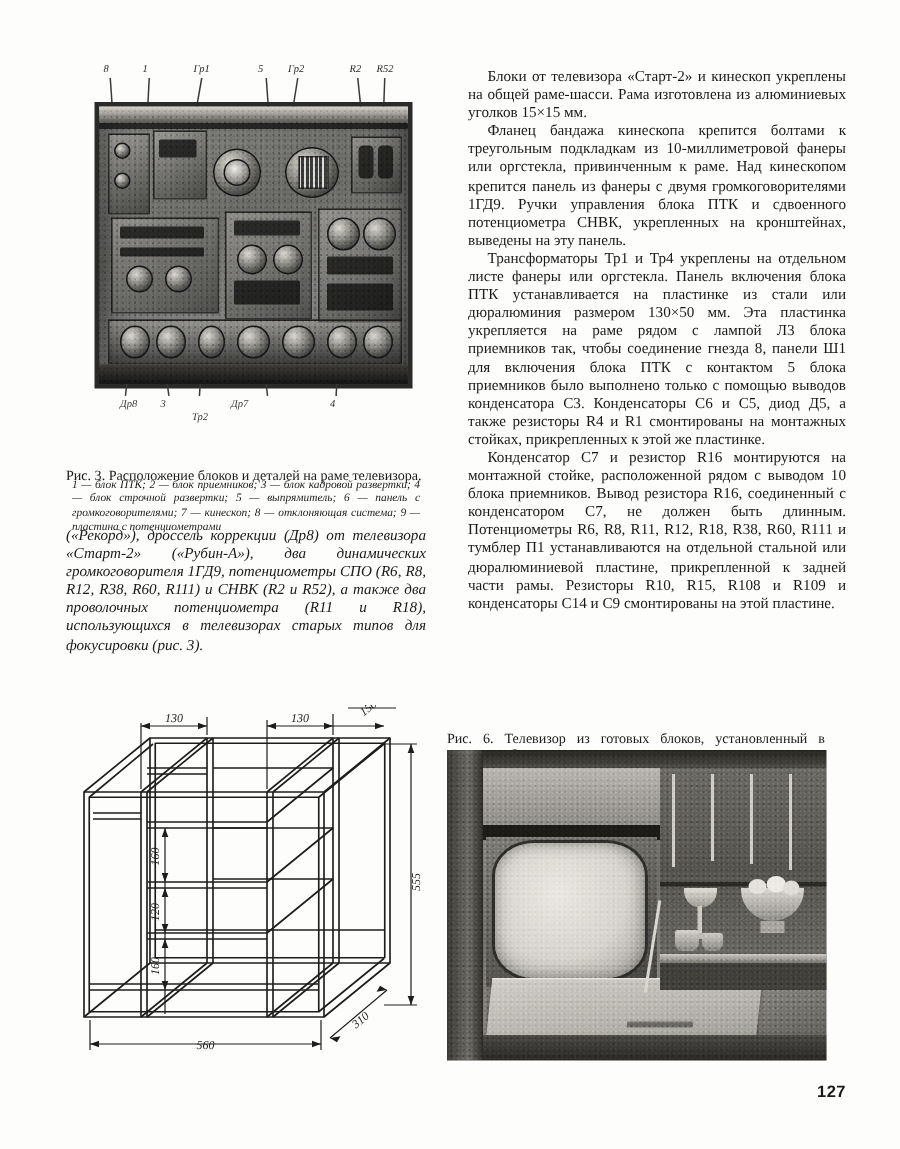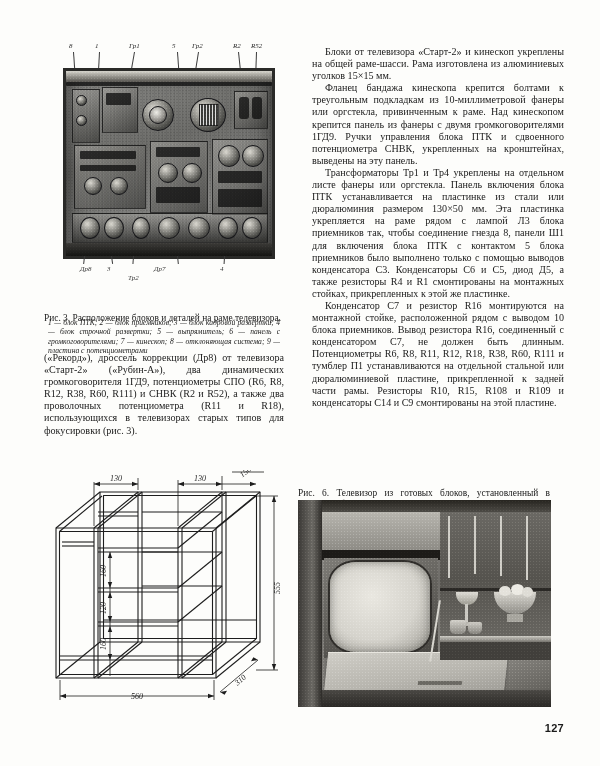--- a/index.html
+++ b/index.html
@@ -25,21 +25,21 @@
     position: absolute;
     text-align: justify;
     font-size: 10.1px;
     line-height: 12.1px;
     hyphens: manual;
   }
   .col p {
     margin: 0;
     text-indent: 13px;
   }
-  .col p.noind { text-indent: 0; }
+  .col p.noind { text-indent: 0; font-style: italic; }
   .caption {
     position: absolute;
     font-size: 9.4px;
     line-height: 11.4px;
     text-align: justify;
     margin-top: 24px;
   }
   .legend {
     position: absolute;
     font-size: 7.6px;

